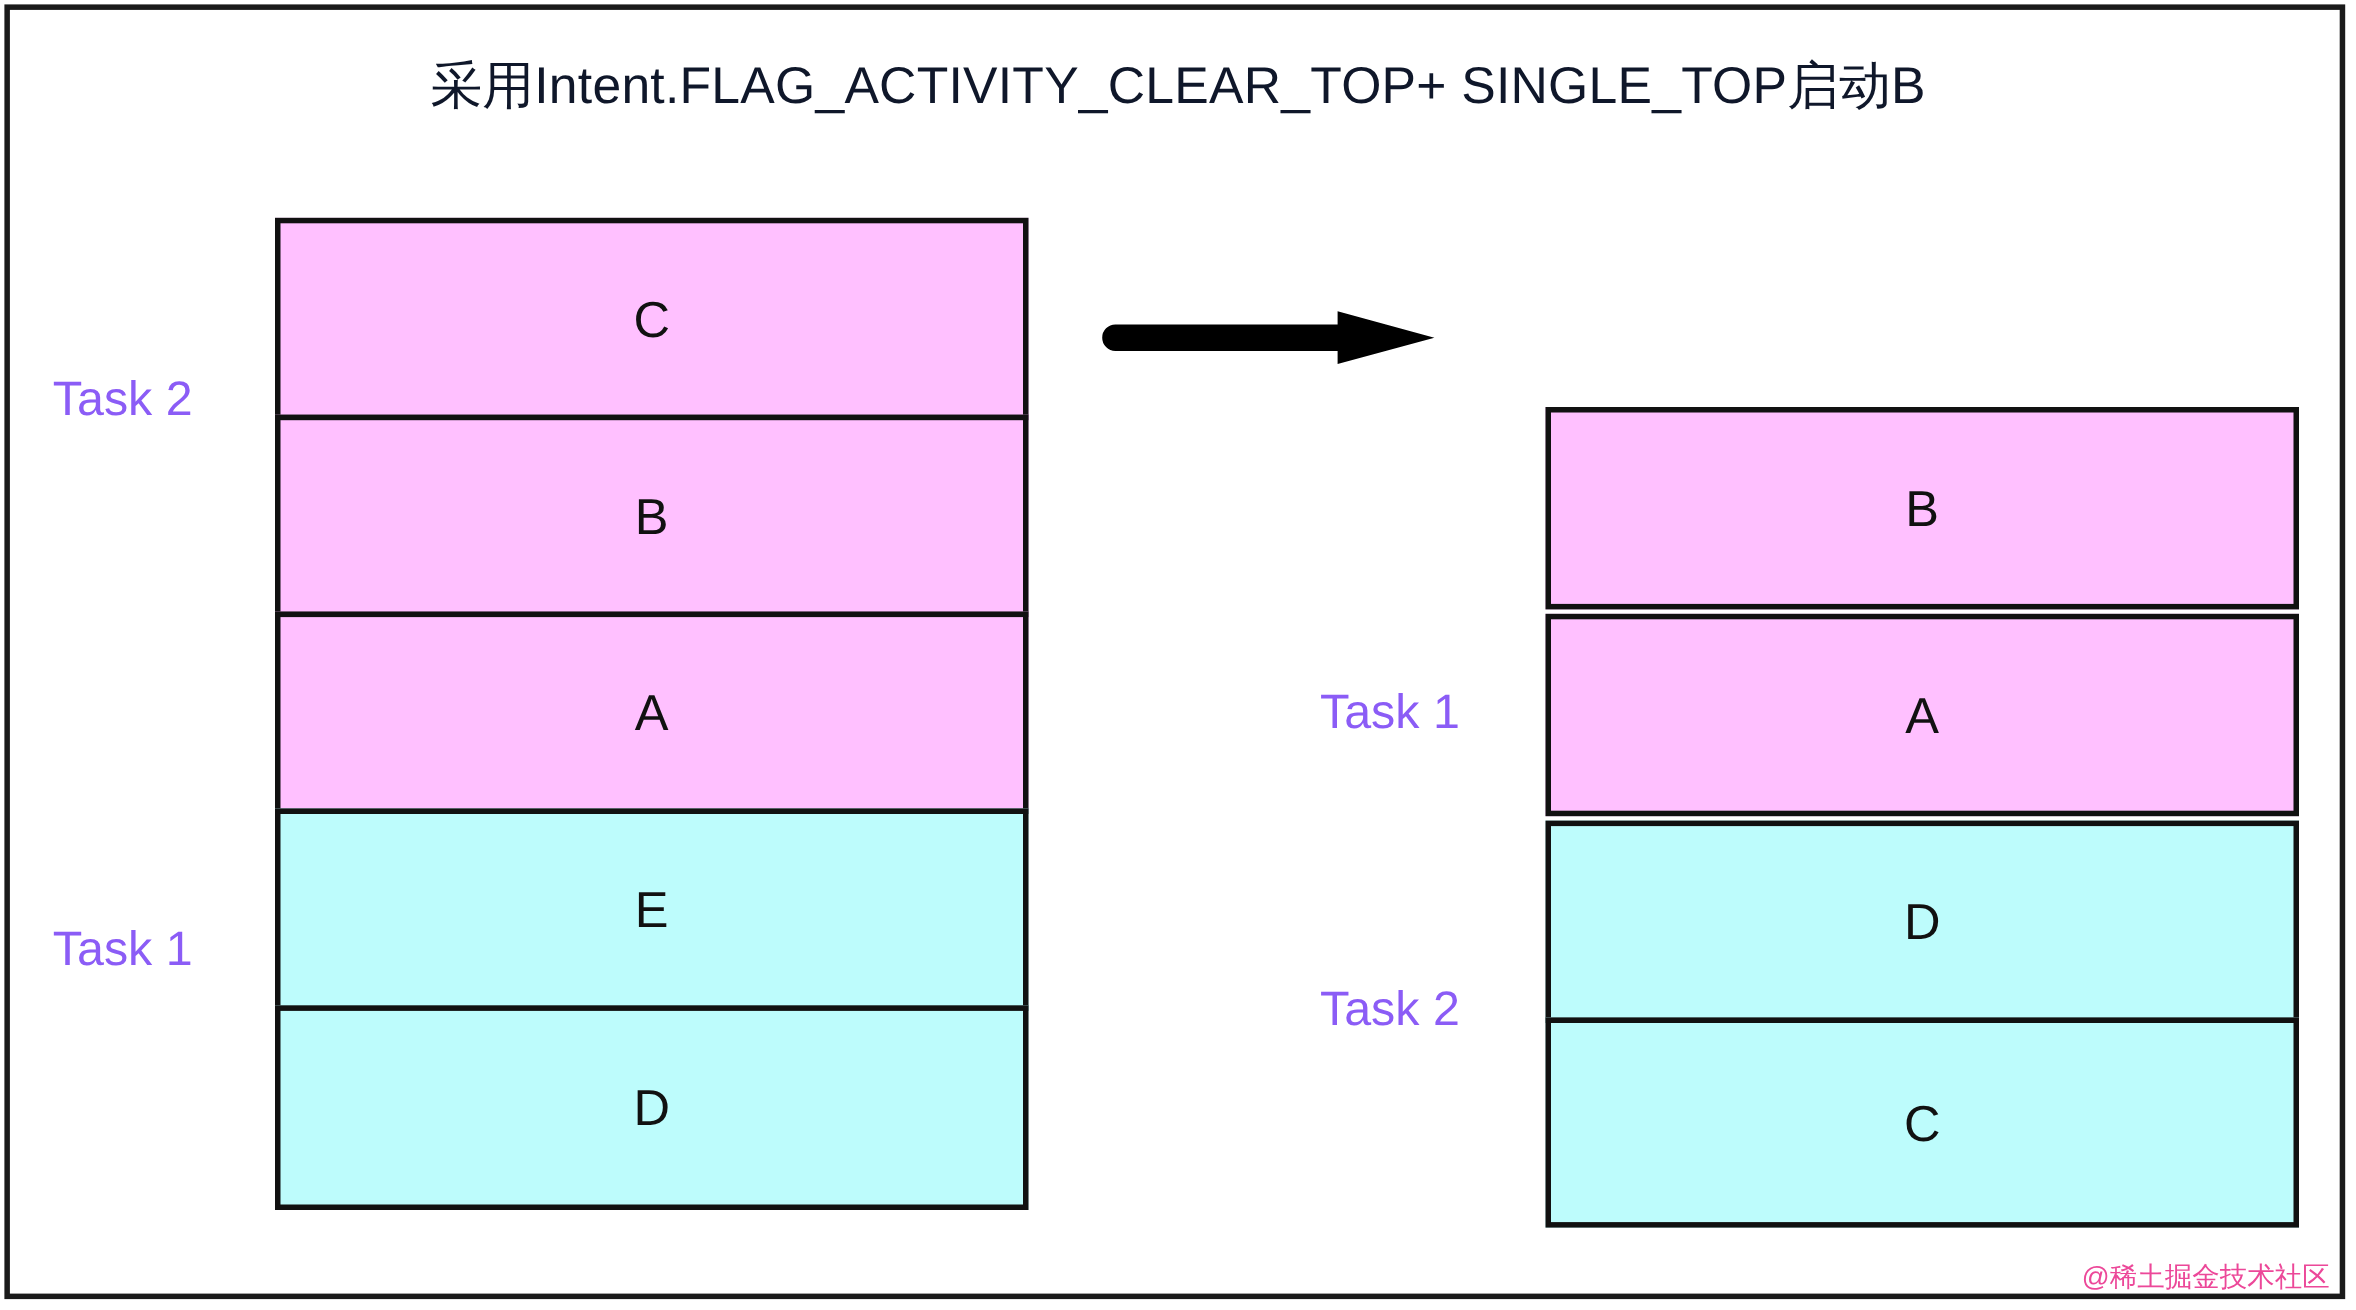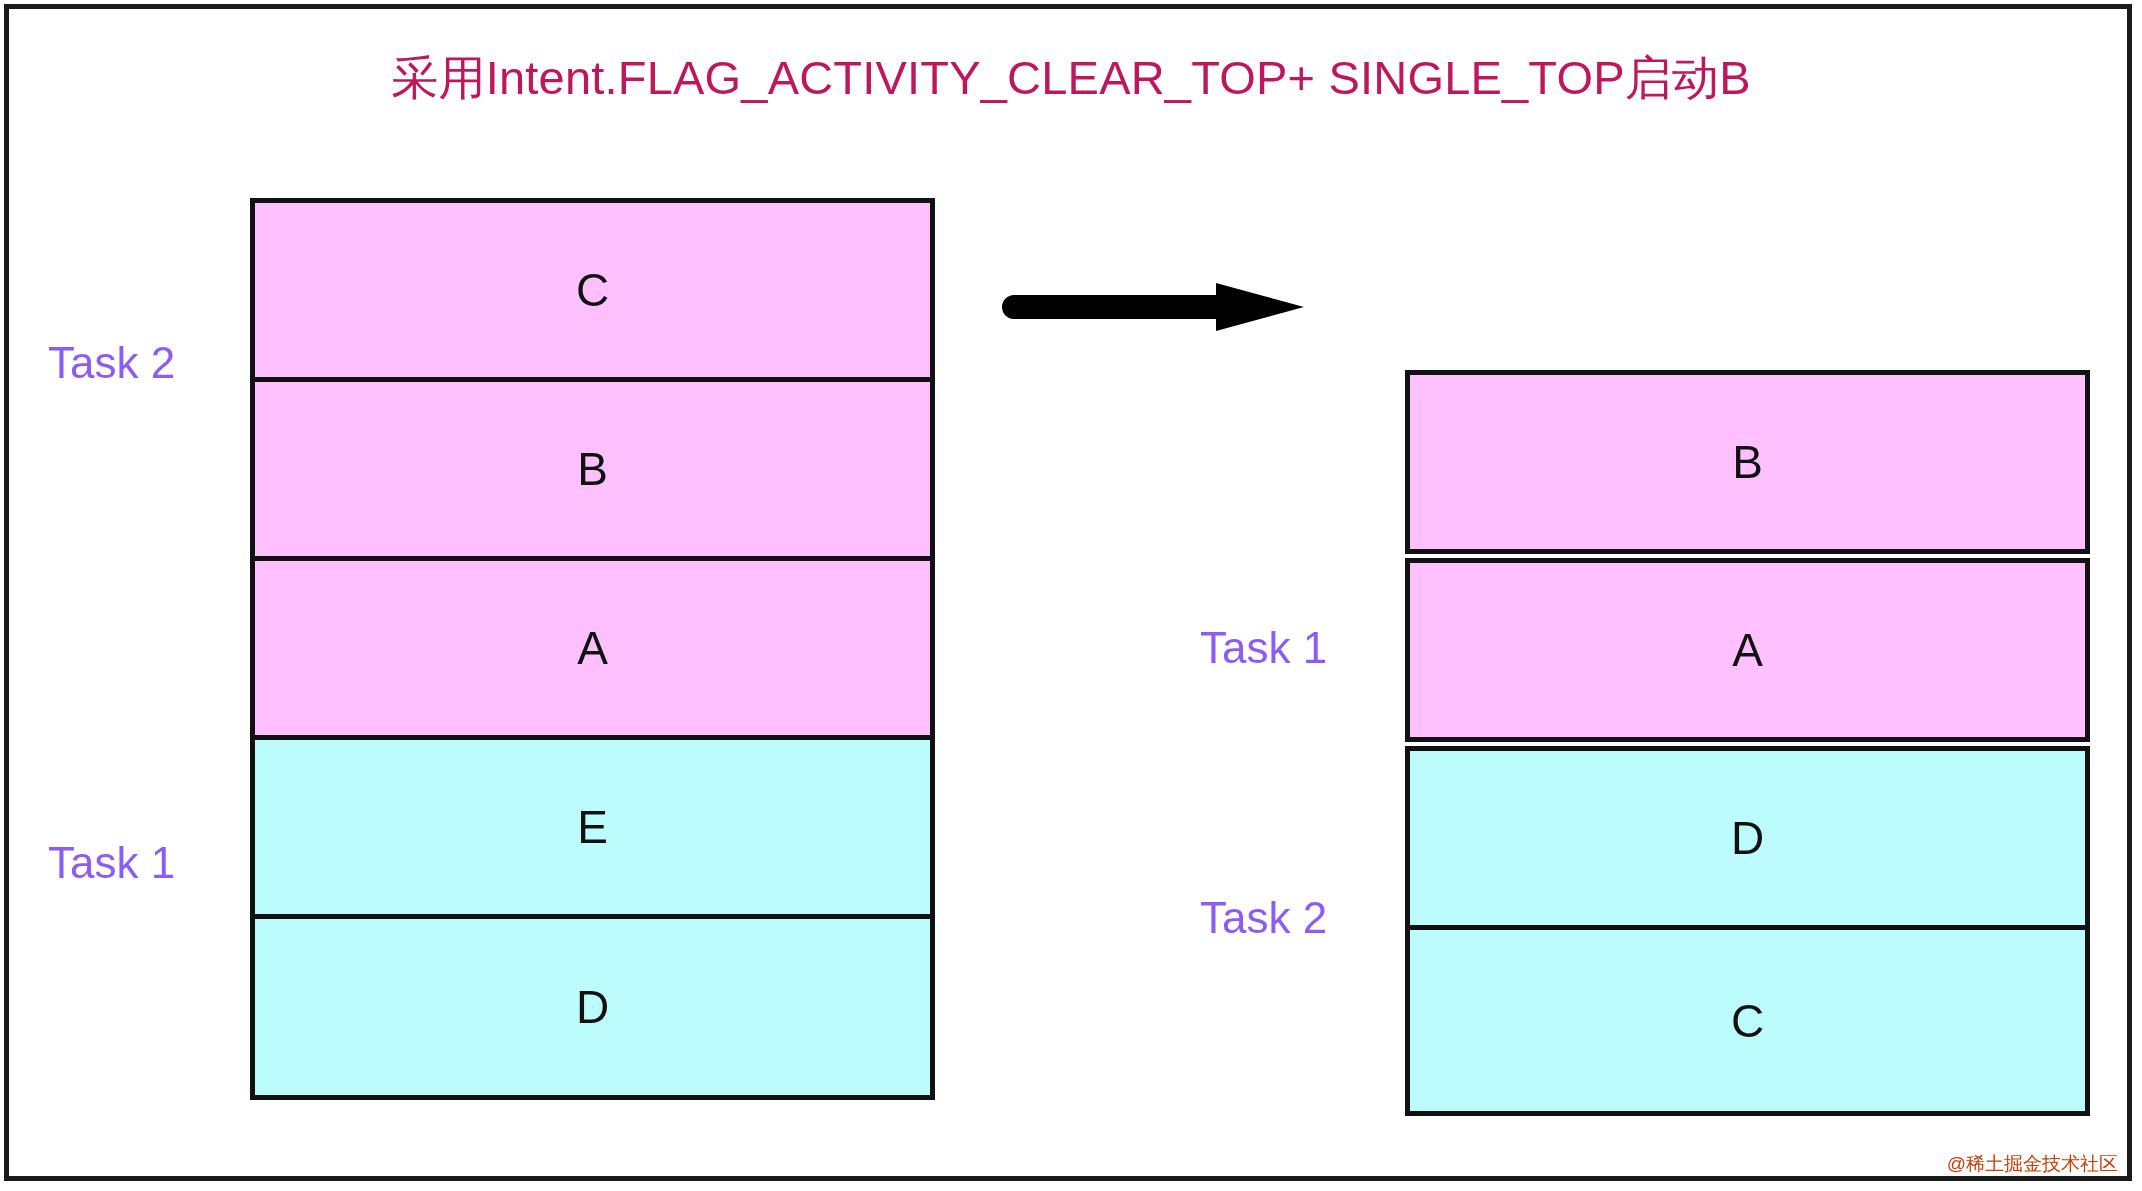--- a/index.html
+++ b/index.html
@@ -30,21 +30,21 @@
 
   
   .title {
     position: absolute;
     left: 0;
     top: 48px;
     width: 2142px;
     text-align: center;
     font-size: 47px;
     line-height: 60px;
-    color: #be185d;
+    color: #0f172a;
     letter-spacing: 0.2px;
     white-space: nowrap;
   }
 
   
   .stack {
     position: absolute;
   }
   .cell {
     position: absolute;
@@ -82,22 +82,22 @@
     top: 282px;
     width: 305px;
     height: 50px;
   }
 
   
   .watermark {
     position: absolute;
     right: 24px;
     bottom: 14px;
-    font-size: 19px;
-    color: #c2410c;
+    font-size: 25px;
+    color: #ec4899;
     white-space: nowrap;
   }
 </style>
 </head>
 <body>
 
 <div class="canvas">
   <div class="frame"></div>
 
   <div class="title">采用Intent.FLAG_ACTIVITY_CLEAR_TOP+ SINGLE_TOP启动B</div>

